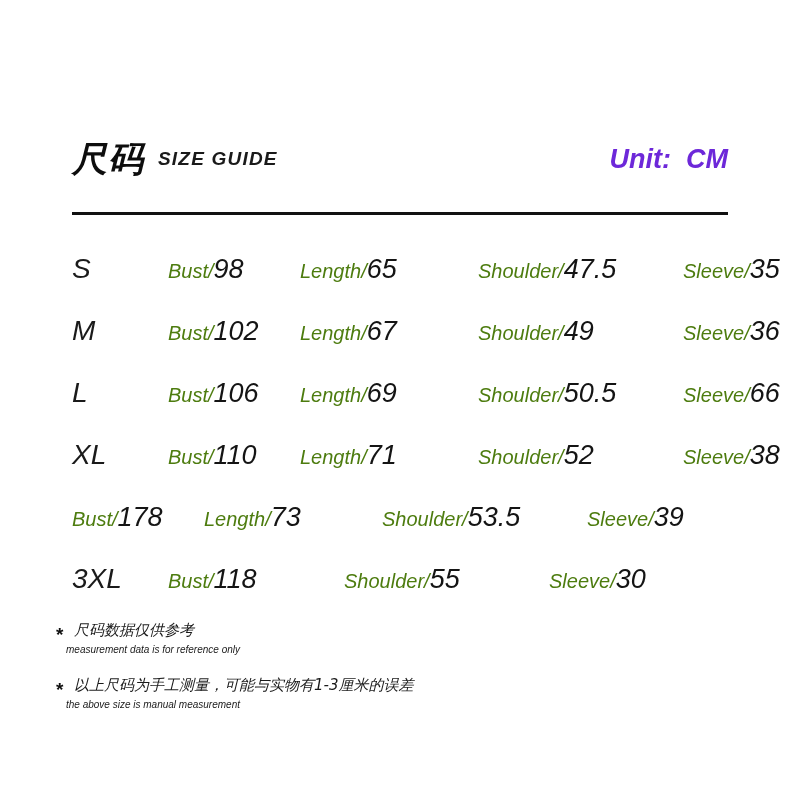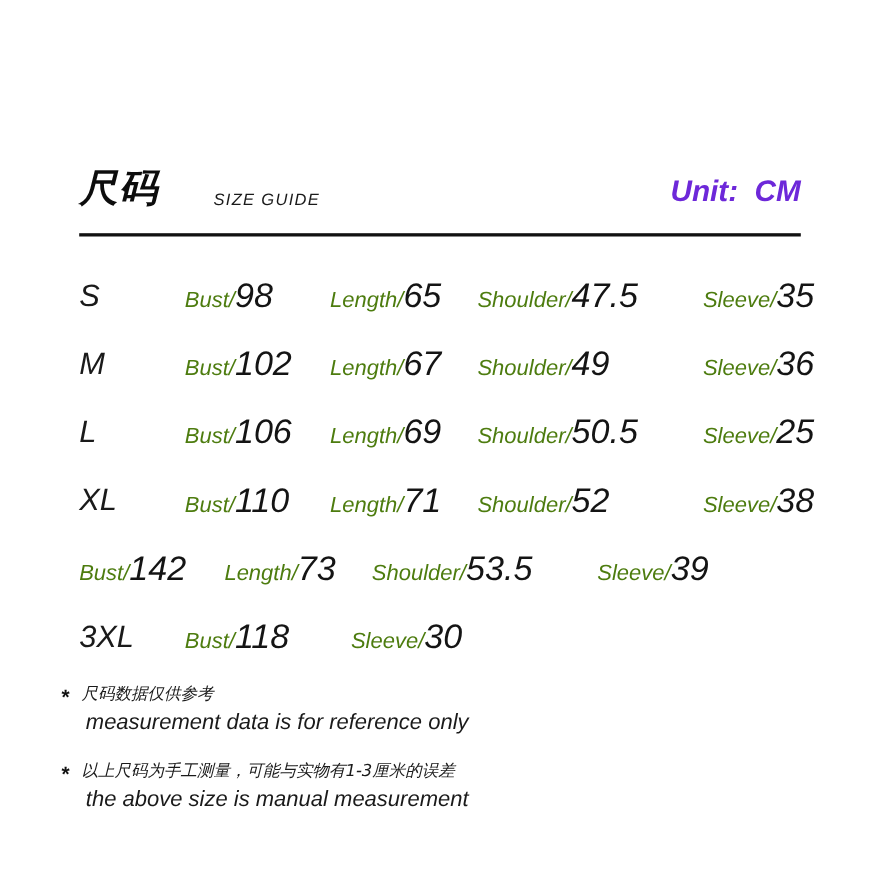--- a/index.html
+++ b/index.html
@@ -22,37 +22,36 @@
   }
 
   
   .header {
     position: absolute;
     left: 72px;
     top: 128px;
     width: 656px;
     height: 62px;
     display: flex;
-    align-items: flex-end;
-    gap: 36px;
+    align-items: center;
   }
   .title-cn {
     font-family: "DejaVu Sans", sans-serif;
     font-size: 35px;
     font-weight: 700;
     font-style: italic;
     letter-spacing: 1px;
     color: #0d0d0d;
     line-height: 1;
   }
   .title-en {
     margin-left: 14px;
     font-family: "Liberation Sans", sans-serif;
-    font-size: 15px;
-    font-weight: 400;
+    font-size: 19px;
+    font-weight: 700;
     font-style: italic;
     letter-spacing: 1.2px;
     color: #1a1a1a;
   }
   .unit {
     margin-left: auto;
     font-family: "Liberation Sans", sans-serif;
     font-size: 27px;
     font-weight: 700;
     font-style: italic;
@@ -96,26 +95,26 @@
     flex: none;
     font-style: italic;
     font-family: "Liberation Sans", sans-serif;
     color: #2b2b2b;
   }
   .cell .lab {
     font-size: 20px;
     color: #4d7c0f;
   }
   .cell .val {
-    font-size: 31px;
+    font-size: 27px;
     color: #141414;
   }
   .c-bust { width: 132px; }
   .c-length { width: 134px; }
-  .c-shoulder { width: 186px; }
+  .c-shoulder { width: 186px; margin-left: 44px; }
   .c-sleeve { width: 150px; margin-left: 19px; }
 
   
   .notes {
     position: absolute;
     left: 56px;
     top: 620px;
     width: 700px;
   }
   .note {
@@ -132,23 +131,23 @@
   }
   .note .cn {
     margin-left: 18px;
     font-family: "DejaVu Sans", sans-serif;
     font-size: 15px;
     font-style: italic;
     color: #1a1a1a;
     line-height: 1.45;
   }
   .note .en {
-    margin-left: 22px;
-    font-family: "Liberation Sans", sans-serif;
-    font-size: 20px;
+    margin-left: 10px;
+    font-family: "Liberation Sans", sans-serif;
+    font-size: 10px;
     font-style: italic;
     color: #1a1a1a;
     line-height: 1.5;
   }
   .note.second .cn { font-size: 15px; }
   .note.second { margin-top: 12px; }
 </style>
 </head>
 <body>
 
@@ -178,41 +177,42 @@
       <span class="cell c-length"><span class="lab">Length/</span><span class="val">67</span></span>
       <span class="cell c-shoulder"><span class="lab">Shoulder/</span><span class="val">49</span></span>
       <span class="cell c-sleeve"><span class="lab">Sleeve/</span><span class="val">36</span></span>
     </div>
 
     <div class="row">
       <span class="sz">L</span>
       <span class="cell c-bust"><span class="lab">Bust/</span><span class="val">106</span></span>
       <span class="cell c-length"><span class="lab">Length/</span><span class="val">69</span></span>
       <span class="cell c-shoulder"><span class="lab">Shoulder/</span><span class="val">50.5</span></span>
-      <span class="cell c-sleeve"><span class="lab">Sleeve/</span><span class="val">25</span></span>
+      <span class="cell c-sleeve"><span class="lab">Sleeve/</span><span class="val">66</span></span>
     </div>
 
     <div class="row">
       <span class="sz">XL</span>
       <span class="cell c-bust"><span class="lab">Bust/</span><span class="val">110</span></span>
       <span class="cell c-length"><span class="lab">Length/</span><span class="val">71</span></span>
       <span class="cell c-shoulder"><span class="lab">Shoulder/</span><span class="val">52</span></span>
       <span class="cell c-sleeve"><span class="lab">Sleeve/</span><span class="val">38</span></span>
     </div>
 
     <div class="row">
-      <span class="cell c-bust"><span class="lab">Bust/</span><span class="val">142</span></span>
+      <span class="cell c-bust"><span class="lab">Bust/</span><span class="val">178</span></span>
       <span class="cell c-length"><span class="lab">Length/</span><span class="val">73</span></span>
       <span class="cell c-shoulder"><span class="lab">Shoulder/</span><span class="val">53.5</span></span>
       <span class="cell c-sleeve"><span class="lab">Sleeve/</span><span class="val">39</span></span>
     </div>
 
     <div class="row">
       <span class="sz">3XL</span>
       <span class="cell c-bust"><span class="lab">Bust/</span><span class="val">118</span></span>
+      <span class="cell c-shoulder"><span class="lab">Shoulder/</span><span class="val">55</span></span>
       <span class="cell c-sleeve"><span class="lab">Sleeve/</span><span class="val">30</span></span>
     </div>
 
   </div>
 
   <div class="notes">
     <div class="note">
       <span class="star">*</span>
       <div class="cn">尺码数据仅供参考</div>
       <div class="en">measurement data is for reference only</div>

